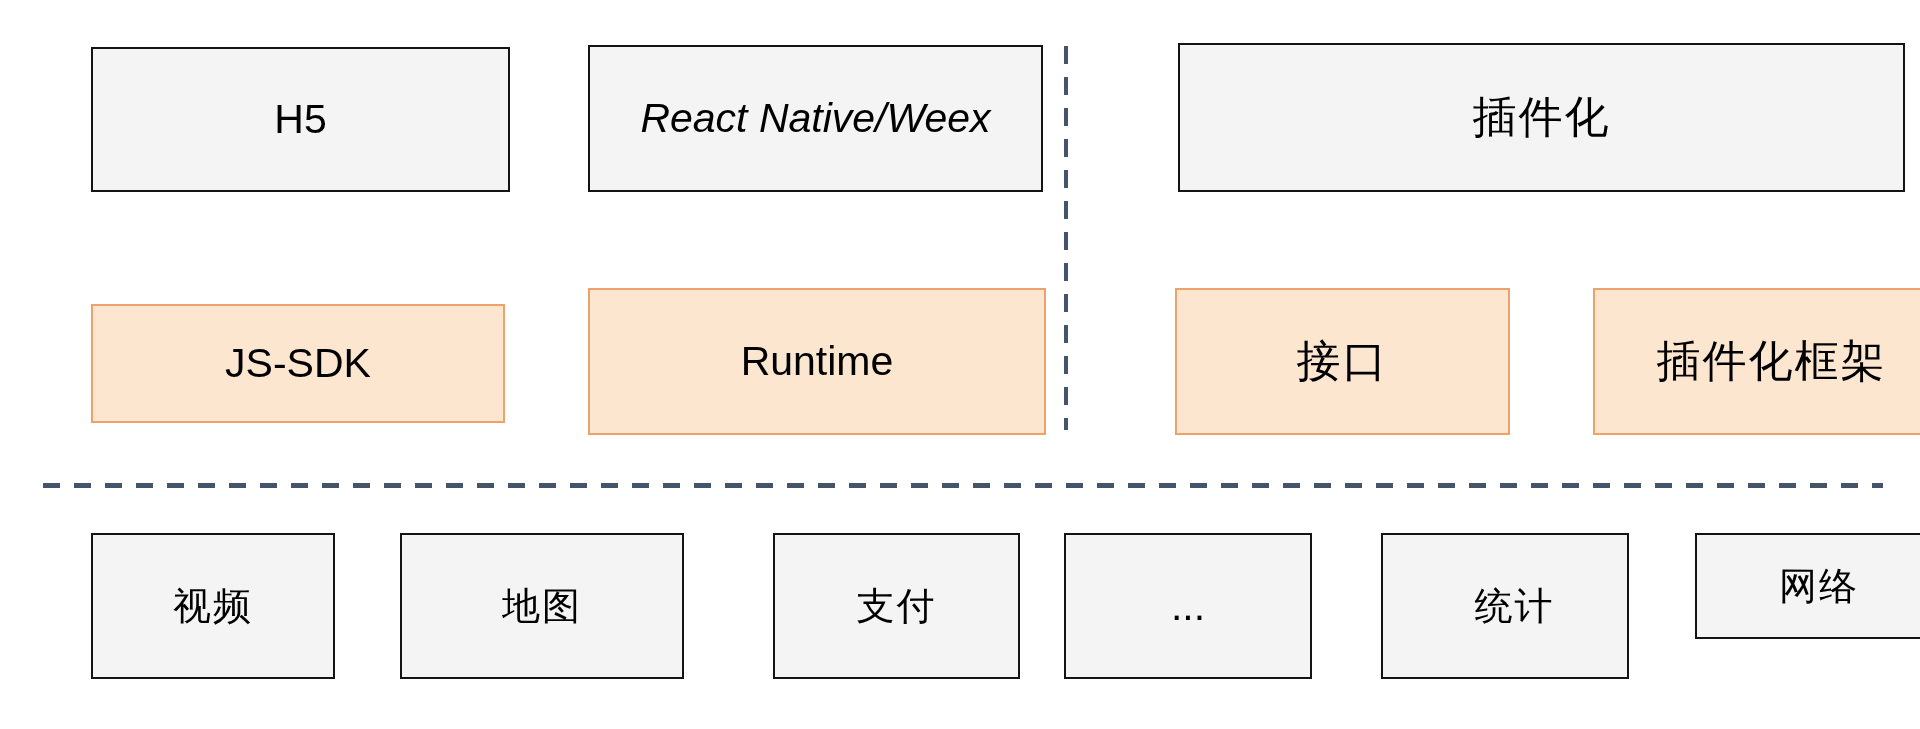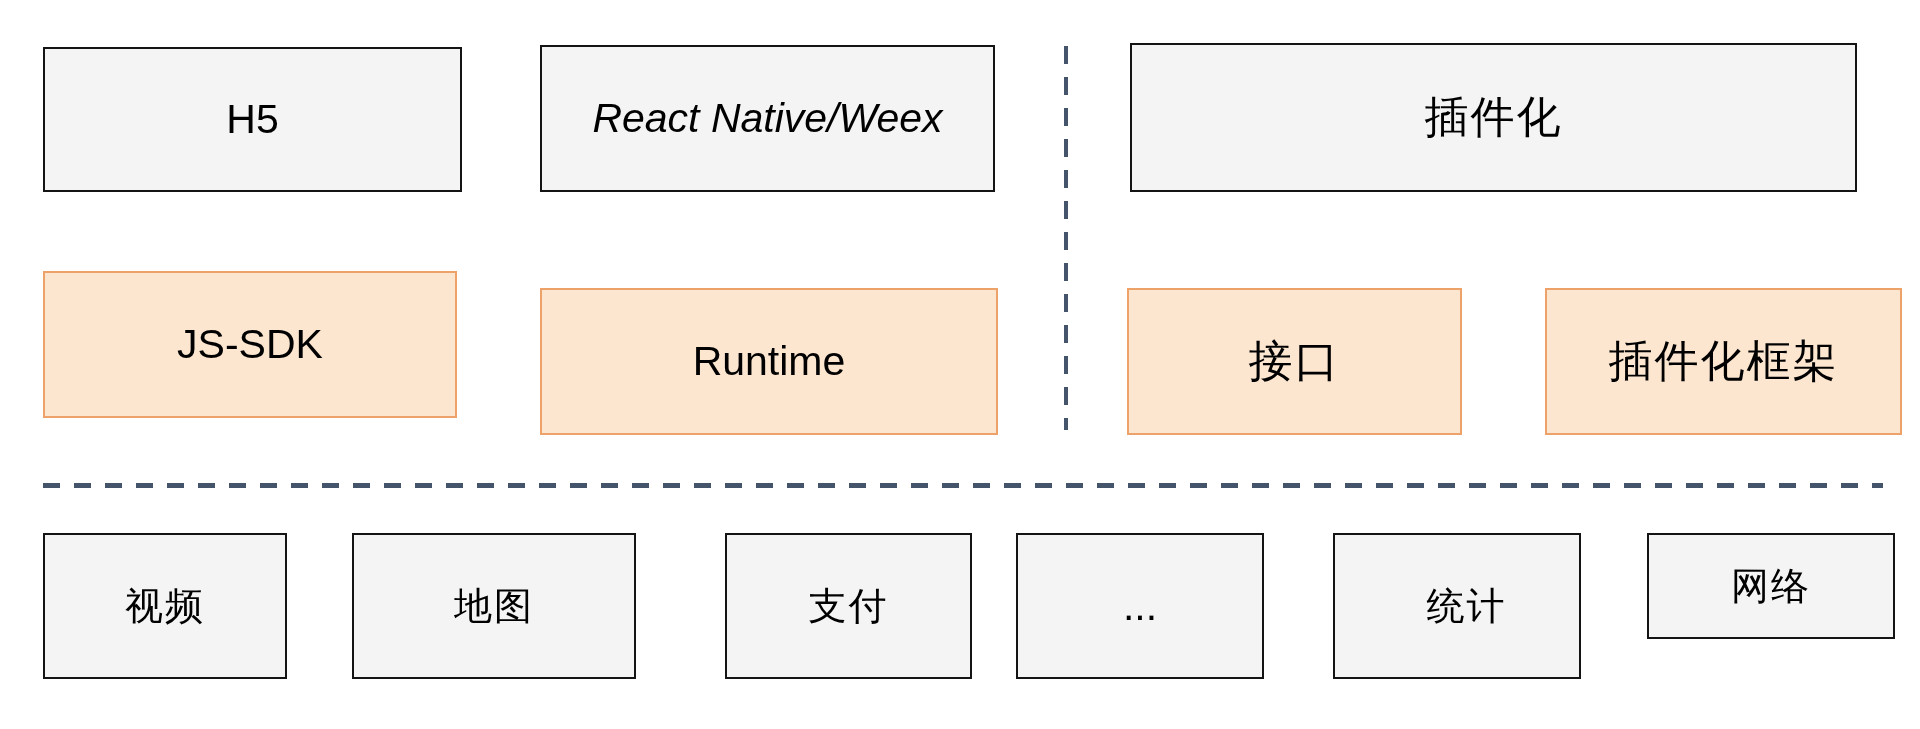--- a/index.html
+++ b/index.html
@@ -24,20 +24,21 @@
     background:var(--background);
     overflow:hidden;
   }
   .box{
     position:absolute;
     box-sizing:border-box;
     display:flex;
     align-items:center;
     justify-content:center;
     text-align:center;
+    margin-left:48px;
   }
   .box.gray{
     background:var(--box-fill-gray);
     border:2.5px solid var(--box-border-dark);
   }
   .box.orange{
     background:var(--box-fill-orange);
     border:2px solid var(--box-border-orange);
   }
   .label-latin{
@@ -74,21 +75,21 @@
     width:1840px; height:5px;
     background:repeating-linear-gradient(90deg,
       var(--dashed-line) 0px, var(--dashed-line) 17px,
       transparent 17px, transparent 31px);
   }
   
   .b-h5      {left:43px;  top:47px; width:419px; height:145px;}
   .b-react   {left:540px; top:45px; width:455px; height:147px;font-style:italic;}
   .b-plugin  {left:1130px;top:43px; width:727px; height:149px;}
   
-  .b-jssdk   {left:43px;  top:271px; width:414px; height:147px;}
+  .b-jssdk   {left:43px;  top:304px; width:414px; height:119px;}
   .b-runtime {left:540px; top:288px; width:458px; height:147px;}
   .b-iface   {left:1127px;top:288px; width:335px; height:147px;}
   .b-pframe  {left:1545px;top:288px; width:357px; height:147px;}
   
   .b-video   {left:43px;  top:533px; width:244px; height:146px;}
   .b-map     {left:352px; top:533px; width:284px; height:146px;}
   .b-pay     {left:725px; top:533px; width:247px; height:146px;}
   .b-more    {left:1016px;top:533px; width:248px; height:146px;}
   .b-stats   {left:1333px;top:533px; width:248px; height:146px;padding-left:19px;}
   .b-net     {left:1647px;top:533px; width:248px; height:106px;}

